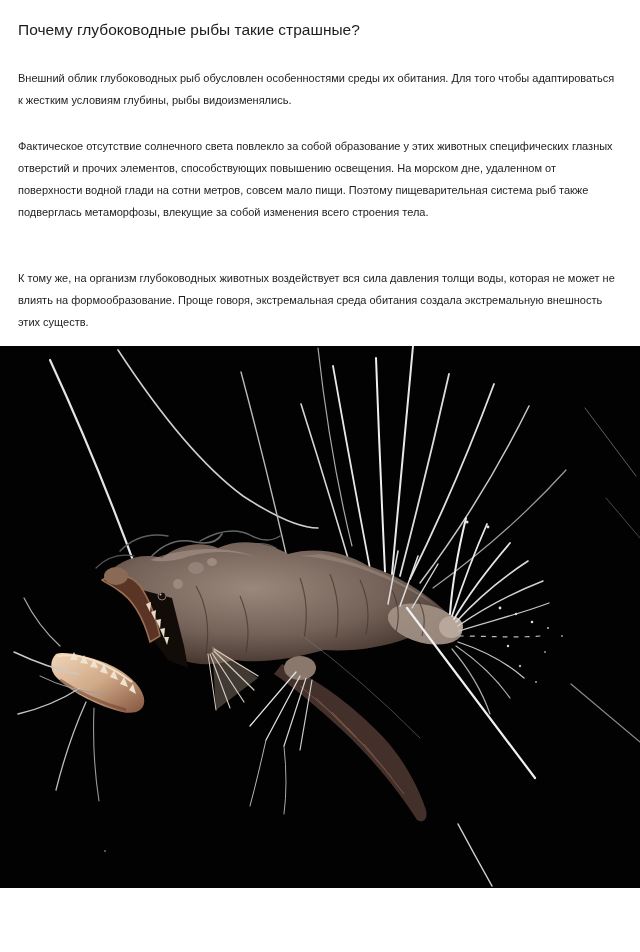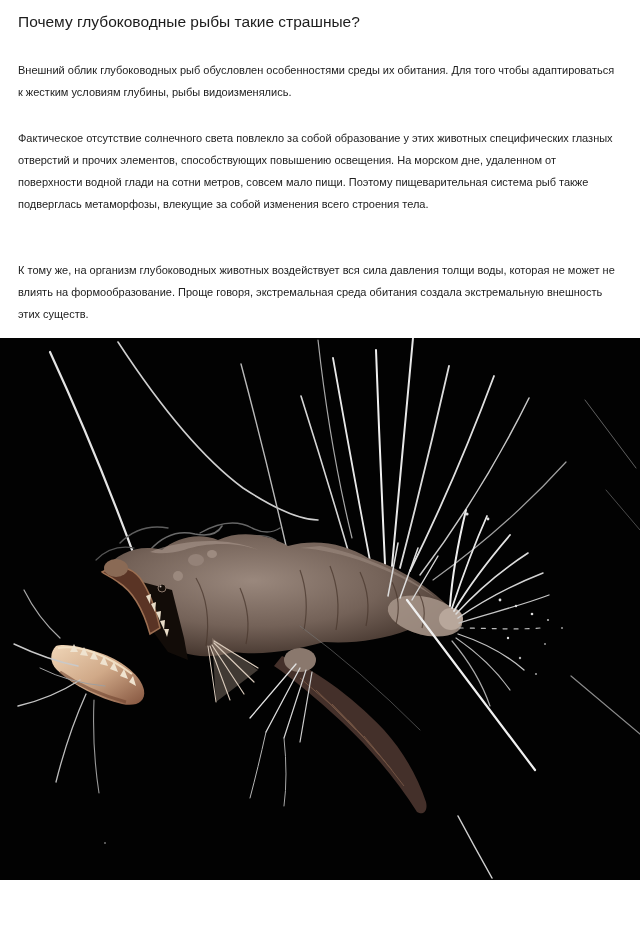--- a/index.html
+++ b/index.html
@@ -4,21 +4,21 @@
 <style>
   html, body { margin: 0; padding: 0; background: #ffffff; }
   .page {
     width: 640px;
     height: 952px;
     background: #ffffff;
     overflow: hidden;
     font-family: "Liberation Sans", sans-serif;
   }
   .article {
-    padding: 12px 18px 0 18px;
+    padding: 20px 18px 0 18px;
     color: #212121;
   }
   .title {
     font-size: 15.5px;
     font-weight: 400;
     line-height: 20px;
     margin: 0 0 27px 0;
     color: #1c1c1c;
   }
   .para {

